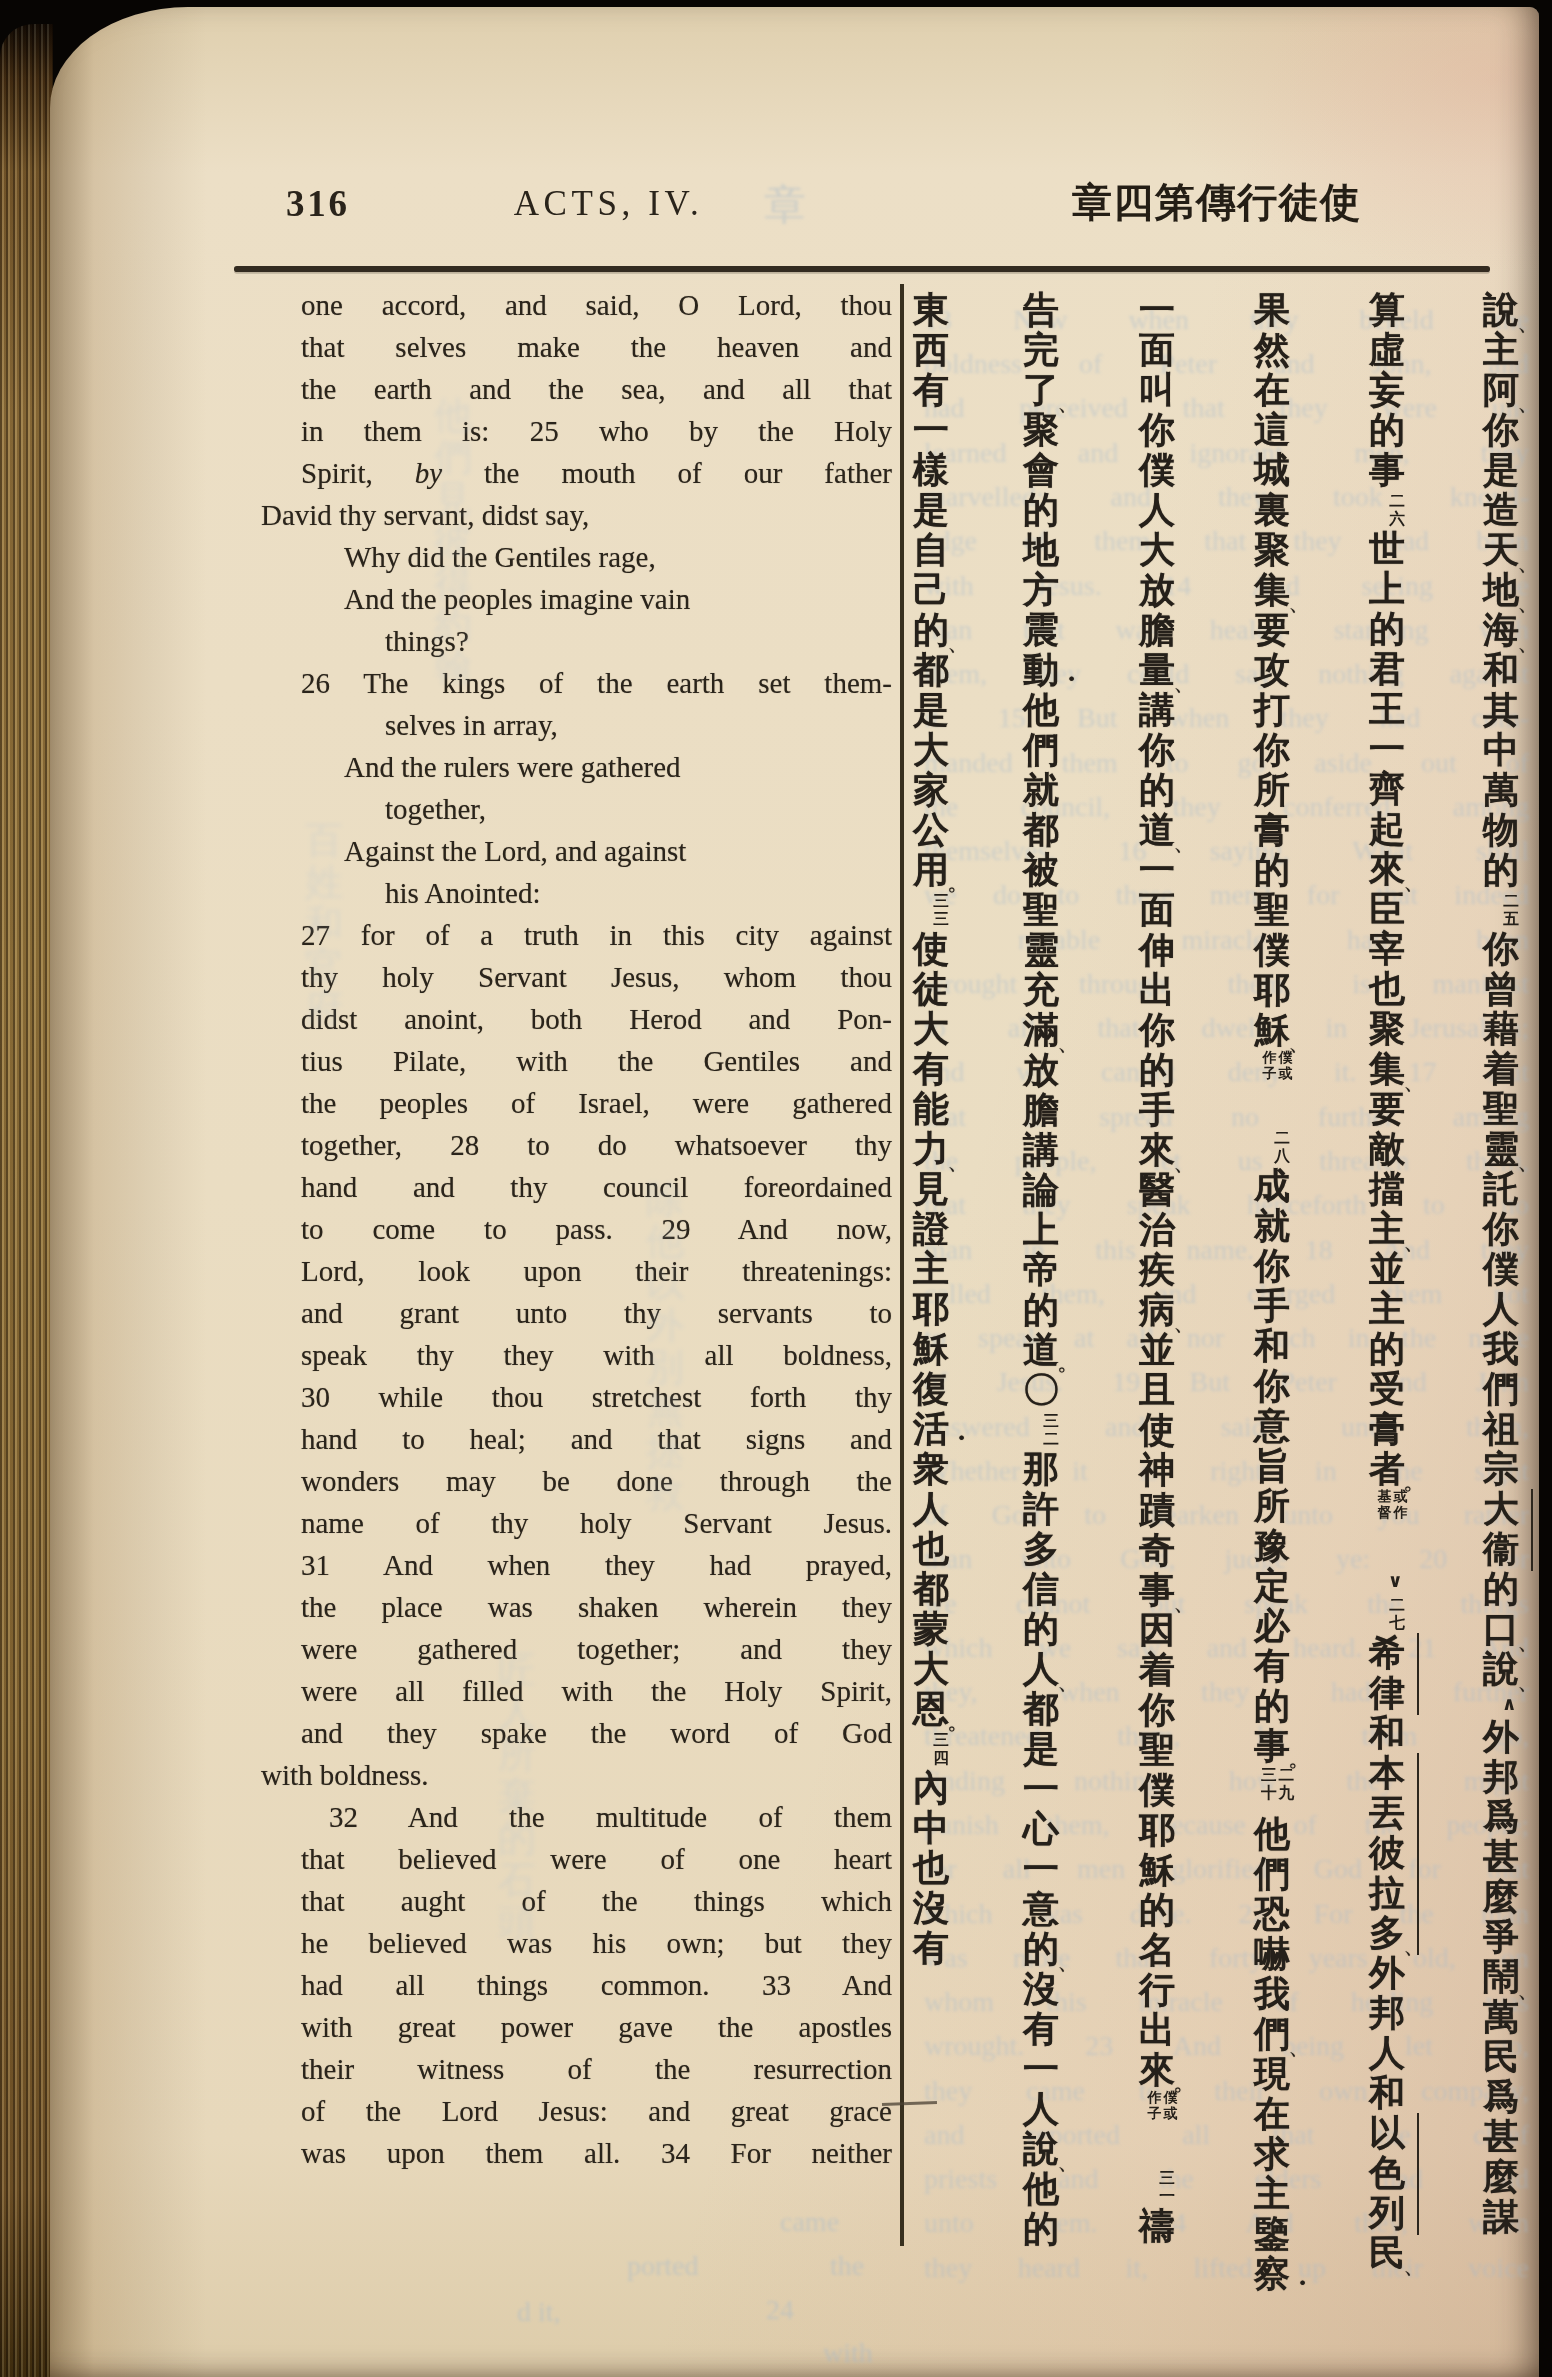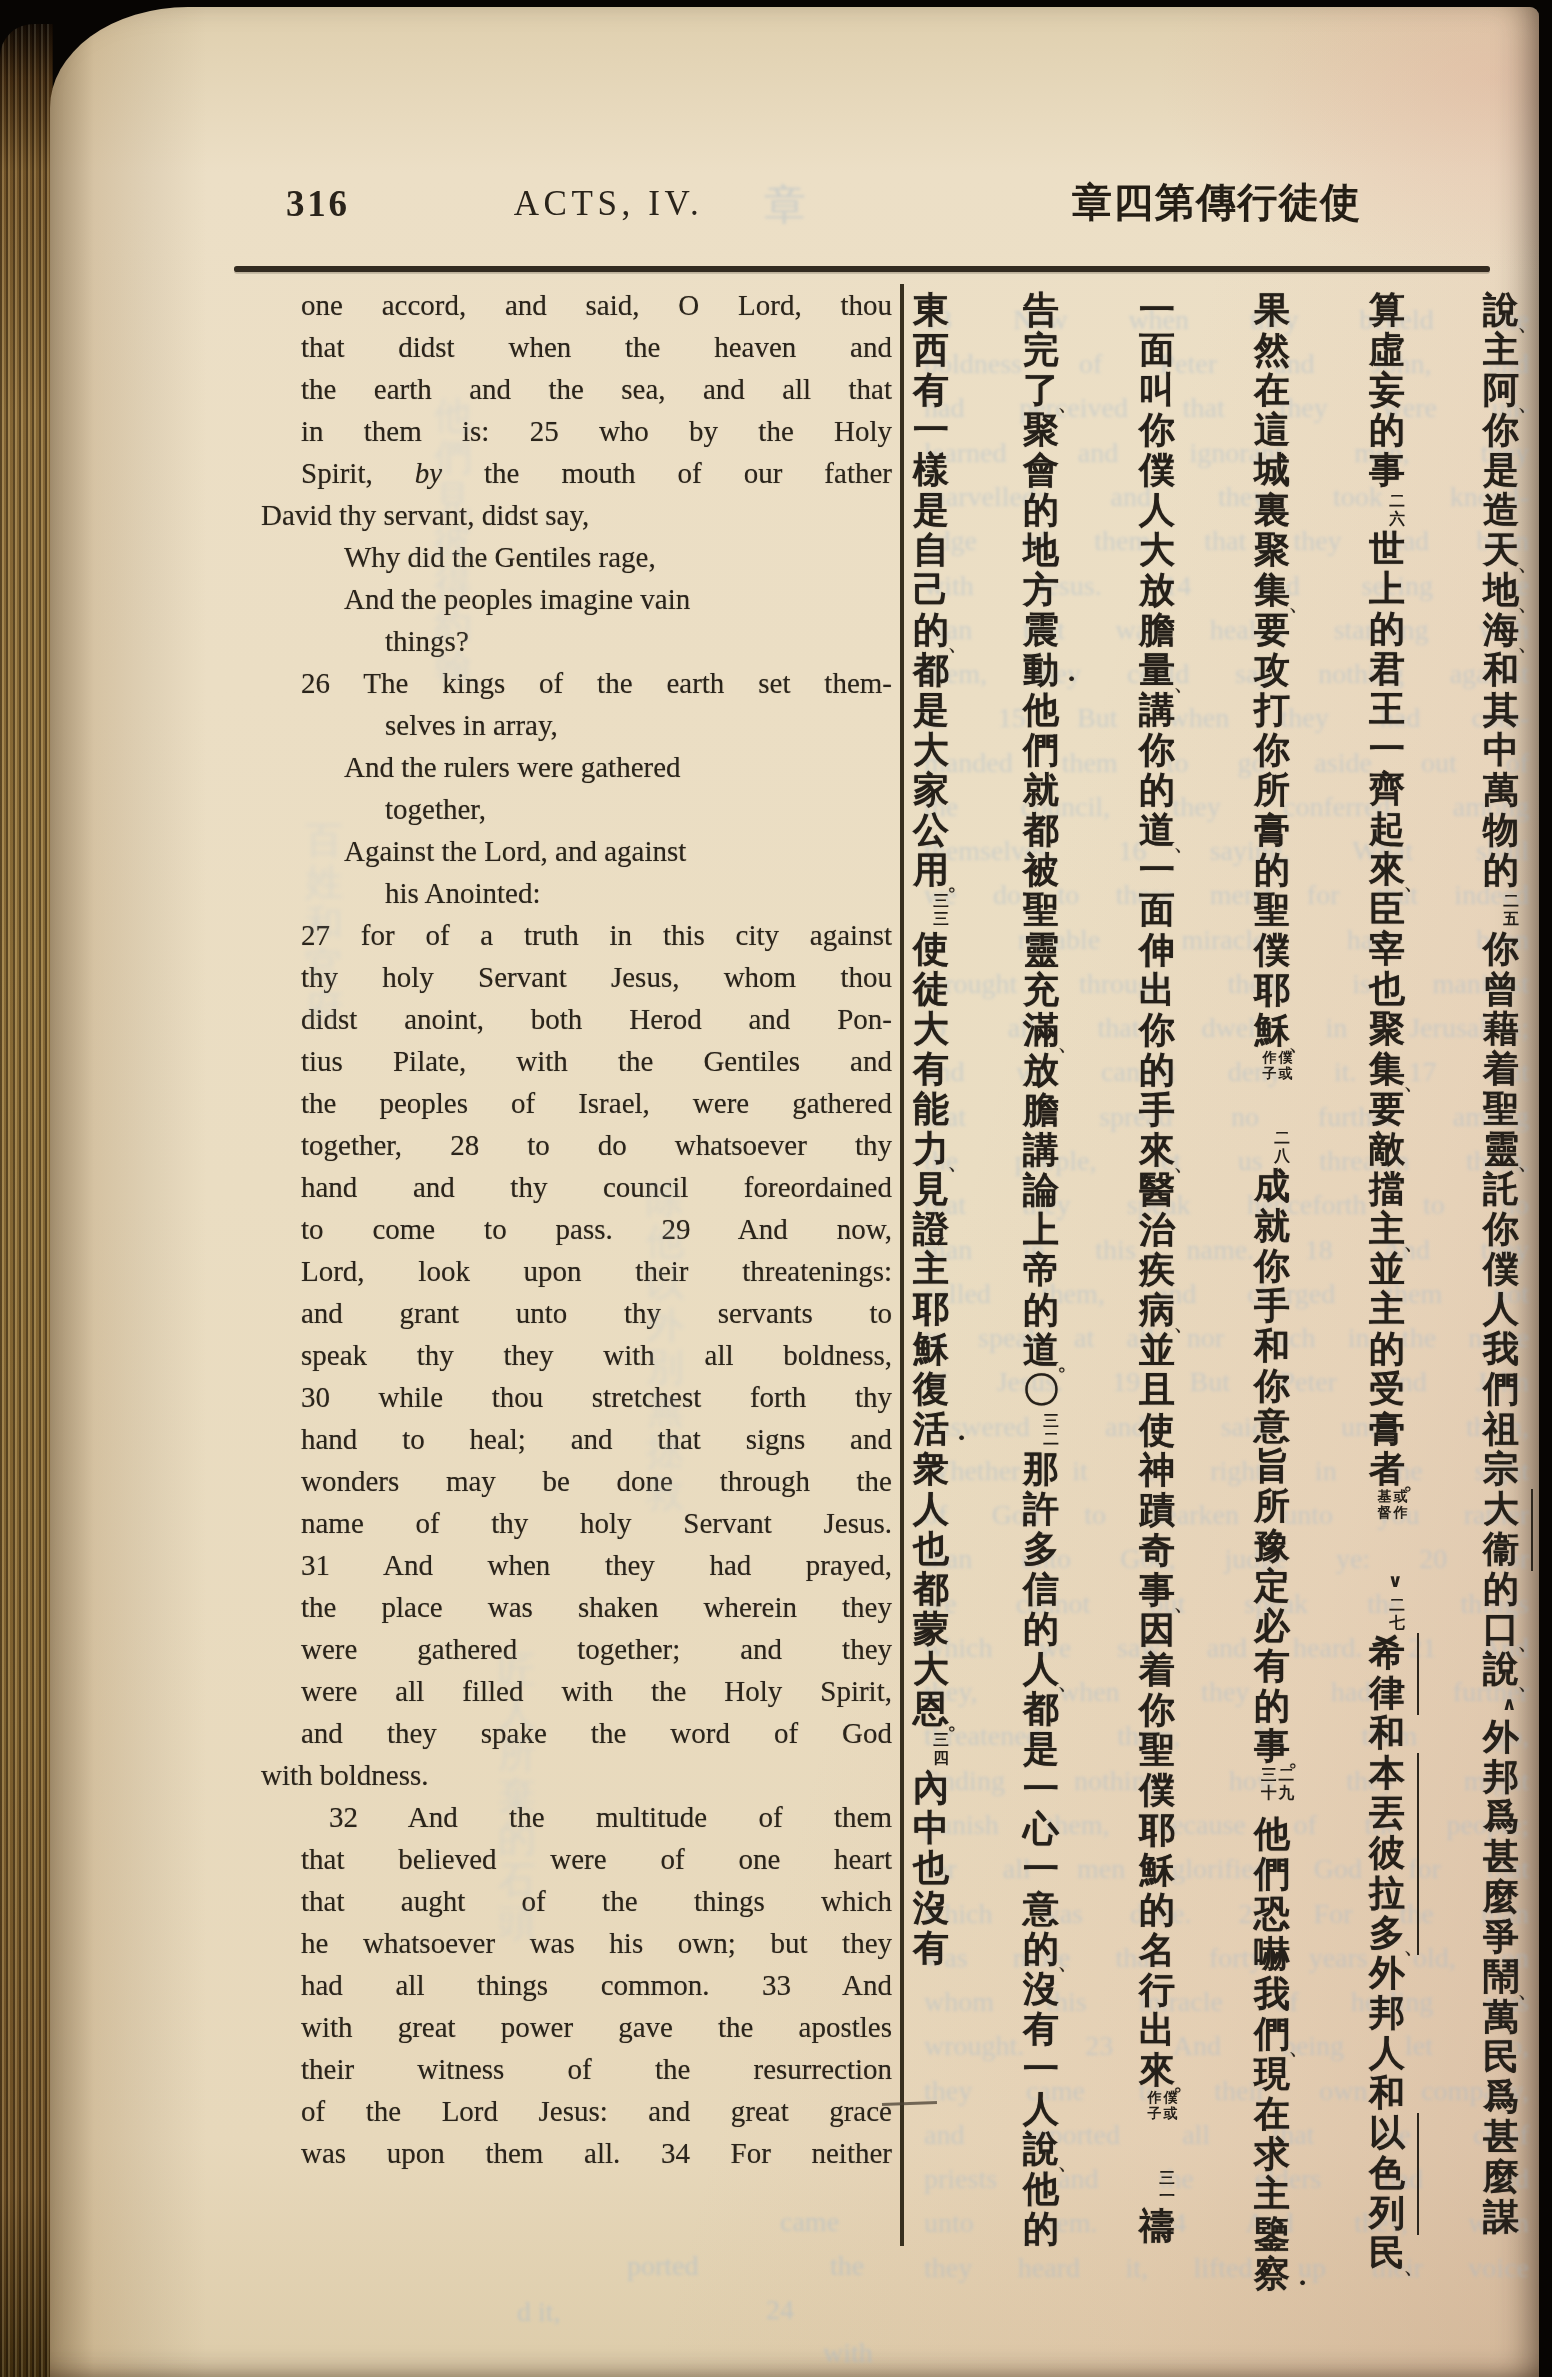--- a/index.html
+++ b/index.html
@@ -178,21 +178,21 @@
         <div>徒</div>
         <div>使</div>
       </div>
 
     <div class="rule"></div>
     <div class="divider"></div>
     <div class="artifact-line"></div>
 
     <div class="ecol" id="ecol">
         <div class="eline j"><span>one accord, and said, O Lord, thou</span></div>
-        <div class="eline j"><span>that didst when the heaven and</span></div>
+        <div class="eline j"><span>that selves make the heaven and</span></div>
         <div class="eline j"><span>the earth and the sea, and all that</span></div>
         <div class="eline j"><span>in them is: 25 who by the Holy</span></div>
         <div class="eline j"><span>Spirit, </span><em>by</em><span> the mouth of our father</span></div>
         <div class="eline"><span>David thy servant, didst say,</span></div>
         <div class="eline i1"><span>Why did the Gentiles rage,</span></div>
         <div class="eline i1"><span>And the peoples imagine vain</span></div>
         <div class="eline i2"><span>things?</span></div>
         <div class="eline j"><span>26 The kings of the earth set them-</span></div>
         <div class="eline i2"><span>selves in array,</span></div>
         <div class="eline i1"><span>And the rulers were gathered</span></div>
@@ -216,21 +216,21 @@
         <div class="eline j"><span>name of thy holy Servant Jesus.</span></div>
         <div class="eline j"><span>31 And when they had prayed,</span></div>
         <div class="eline j"><span>the place was shaken wherein they</span></div>
         <div class="eline j"><span>were gathered together; and they</span></div>
         <div class="eline j"><span>were all filled with the Holy Spirit,</span></div>
         <div class="eline j"><span>and they spake the word of God</span></div>
         <div class="eline"><span>with boldness.</span></div>
         <div class="eline j ip"><span>32 And the multitude of them</span></div>
         <div class="eline j"><span>that believed were of one heart</span></div>
         <div class="eline j"><span>that aught of the things which</span></div>
-        <div class="eline j"><span>he whatsoever was his own; but they</span></div>
+        <div class="eline j"><span>he believed was his own; but they</span></div>
         <div class="eline j"><span>had all things common. 33 And</span></div>
         <div class="eline j"><span>with great power gave the apostles</span></div>
         <div class="eline j"><span>their witness of the resurrection</span></div>
         <div class="eline j"><span>of the Lord Jesus: and great grace</span></div>
         <div class="eline j"><span>was upon them all. 34 For neither</span></div>
       </div>
     <div id="ccols">
         <div class="ccol" style="left: 1426px;">
           <div class="cell">
             <span>說</span>

